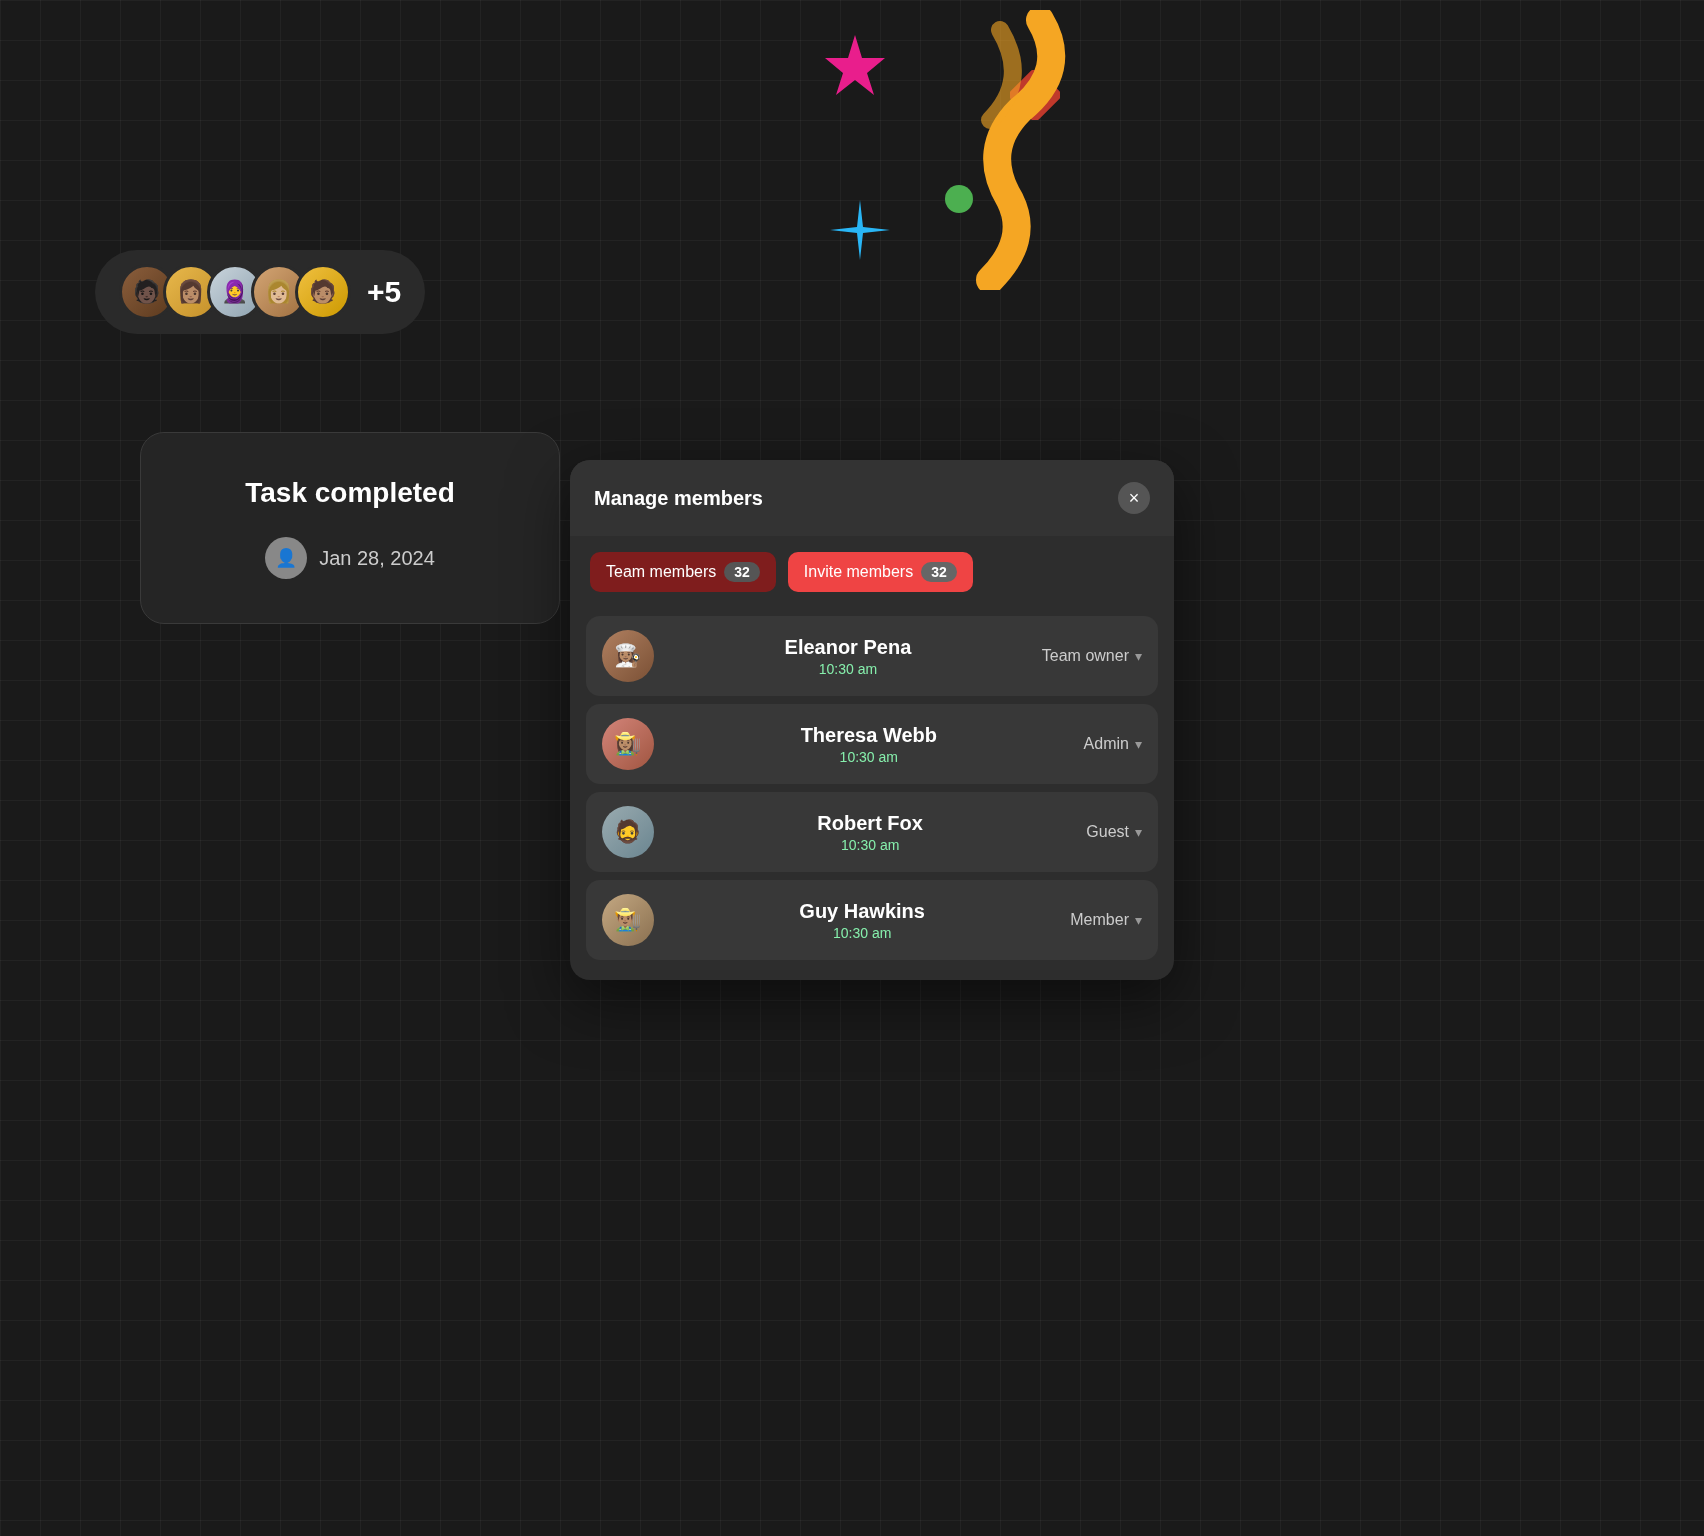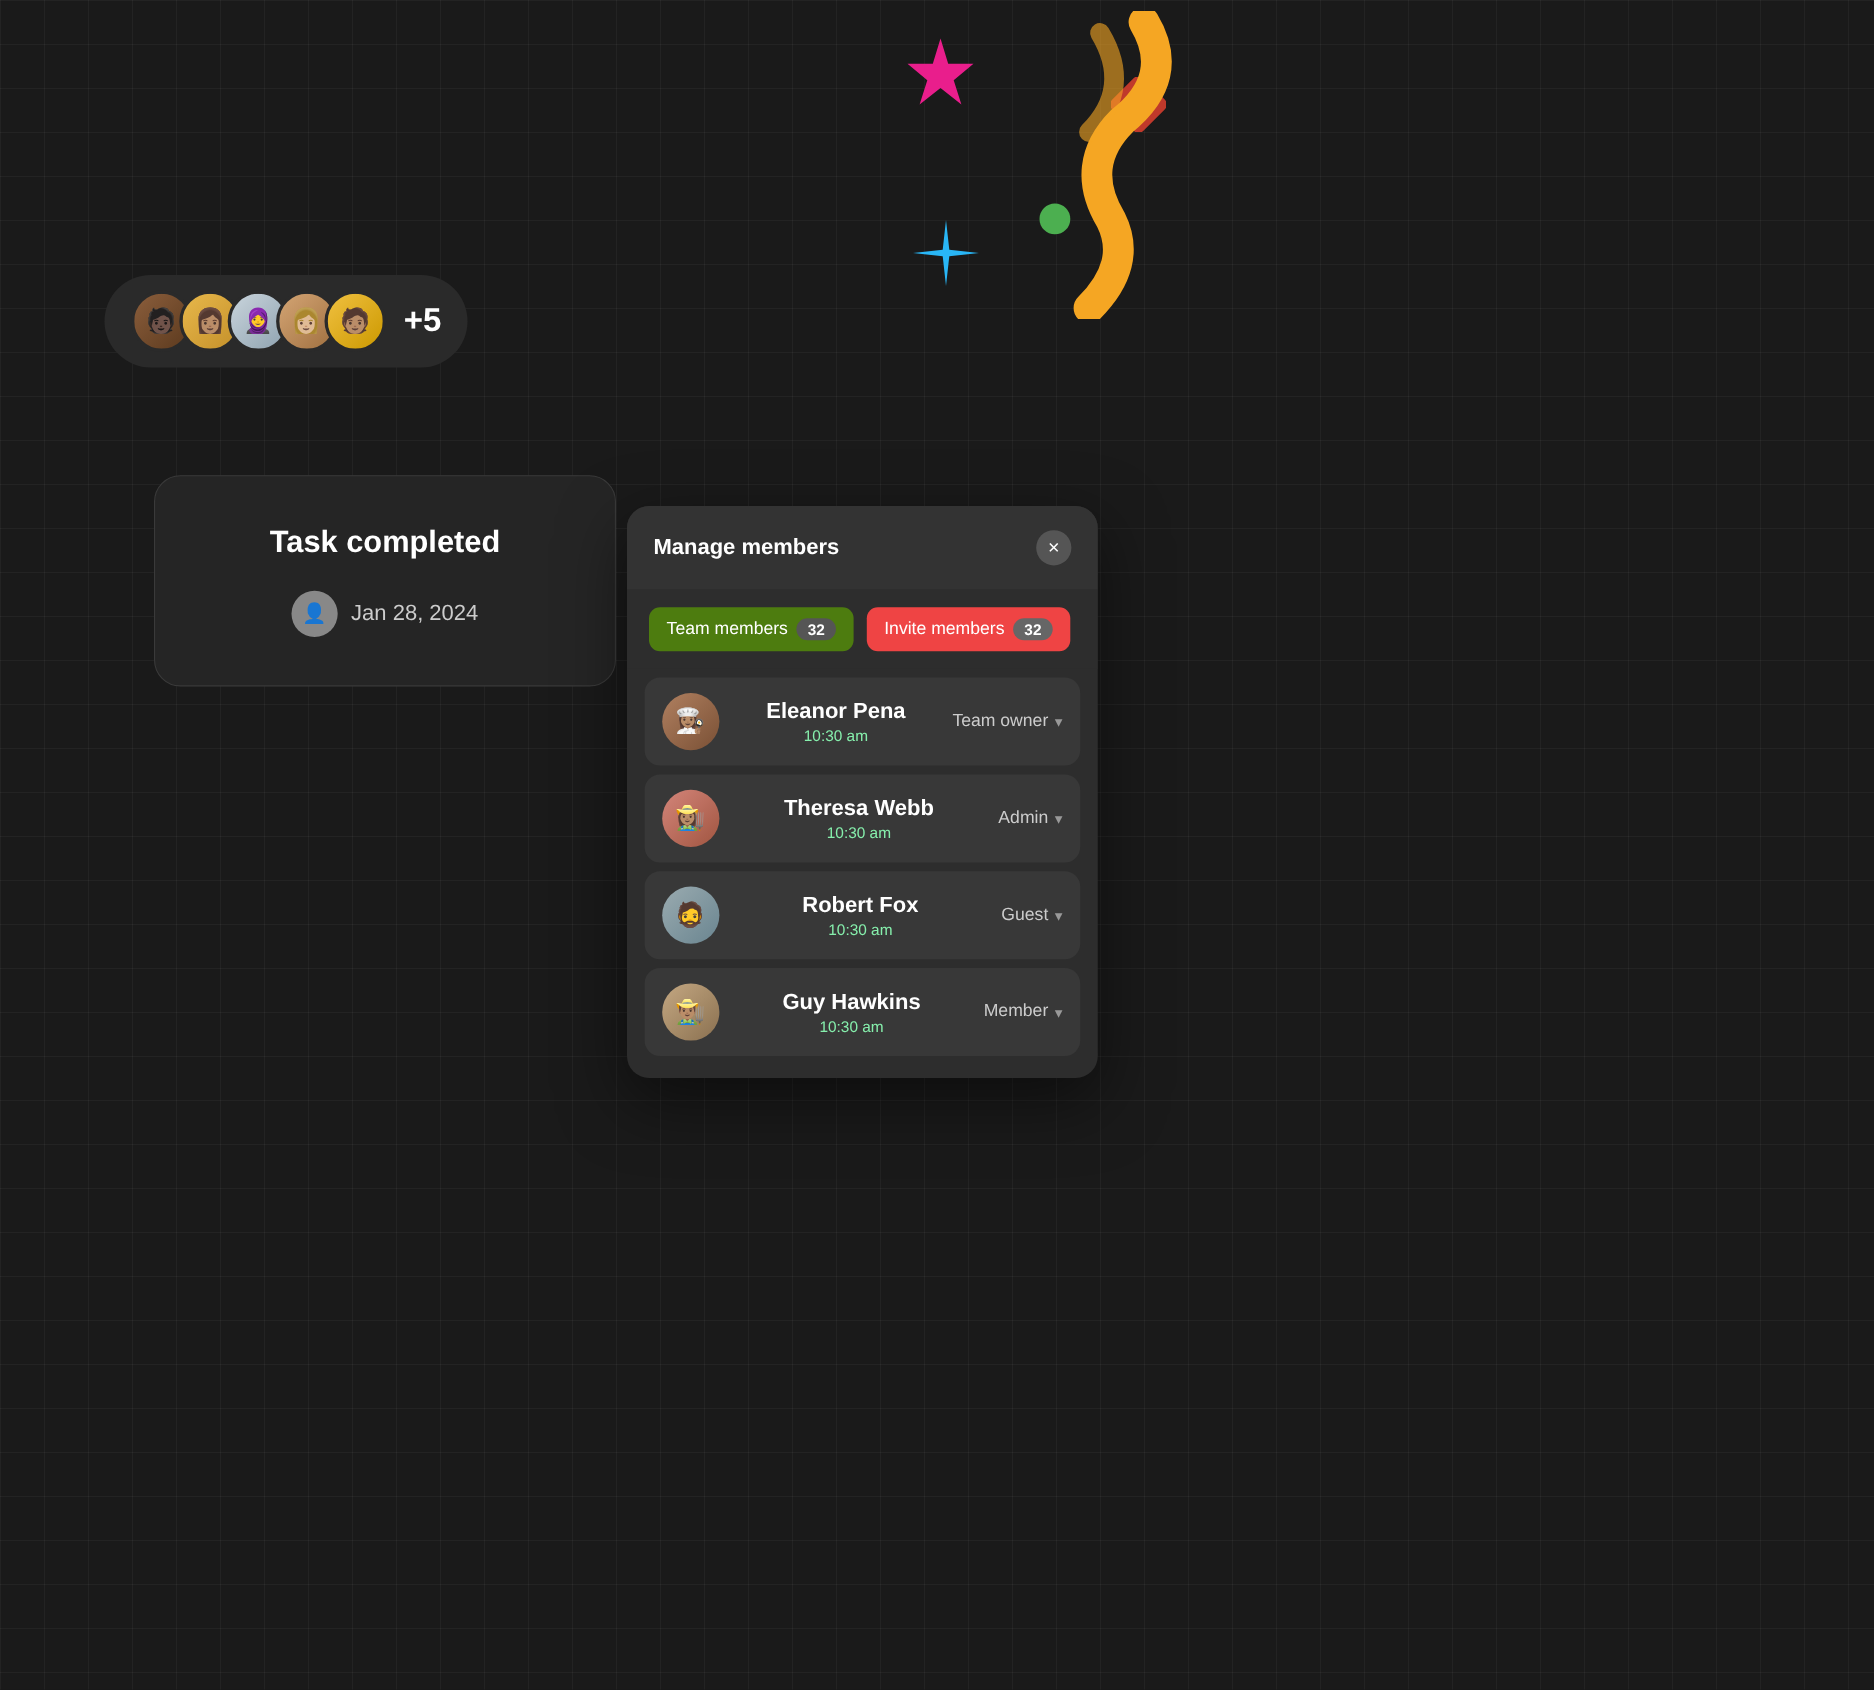--- a/index.html
+++ b/index.html
@@ -166,21 +166,21 @@
     .task-date {
       font-size: 20px;
       color: #ccc;
     }
 
     
     .manage-panel {
       position: absolute;
       top: 460px;
       left: 570px;
-      width: 428px;
+      width: 604px;
       background: #2d2d2d;
       border-radius: 20px;
       overflow: hidden;
       box-shadow: 0 20px 60px rgba(0,0,0,0.5);
     }
 
     .panel-header {
       display: flex;
       align-items: center;
       justify-content: space-between;
@@ -221,21 +221,21 @@
       gap: 8px;
       padding: 10px 16px;
       border-radius: 10px;
       border: none;
       cursor: pointer;
       font-size: 16px;
       font-weight: 500;
     }
 
     .tab-btn.active {
-      background: #4d7c0f;
+      background: #7f1d1d;
       color: #fff;
     }
 
     .tab-btn.inactive {
       background: #ef4444;
       color: #fff;
     }
 
     .tab-badge {
       background: #555;

